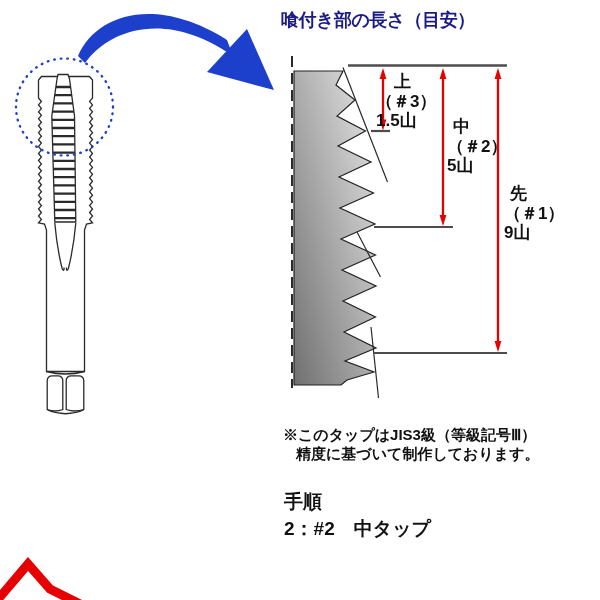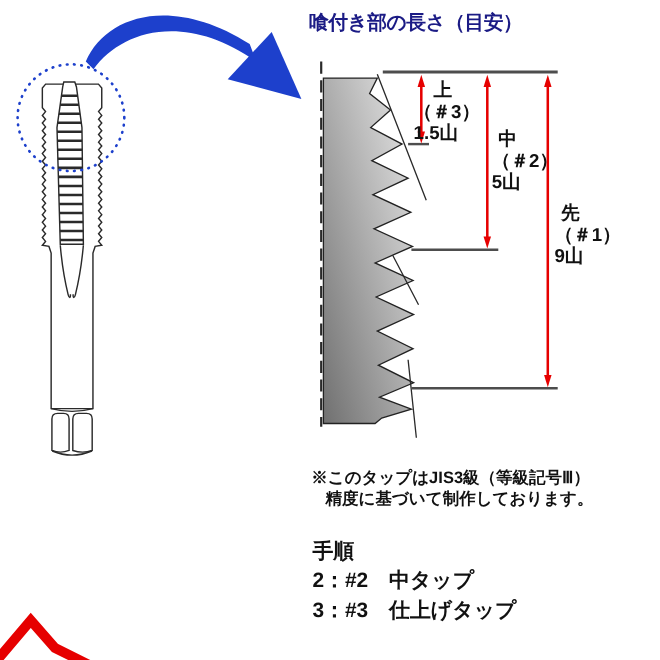--- a/index.html
+++ b/index.html
@@ -127,14 +127,13 @@
 </div>
 
 <div class="txt note">
   <div class="line1">※このタップはJIS3級（等級記号Ⅲ）</div>
   <div class="line2">精度に基づいて制作しております。</div>
 </div>
 
 <div class="txt procedure">
   <div>手順</div>
   <div>2：#2　中タップ</div>
-  <div>3：#3　仕上げタップ</div>
 </div>
 
 </body></html>

